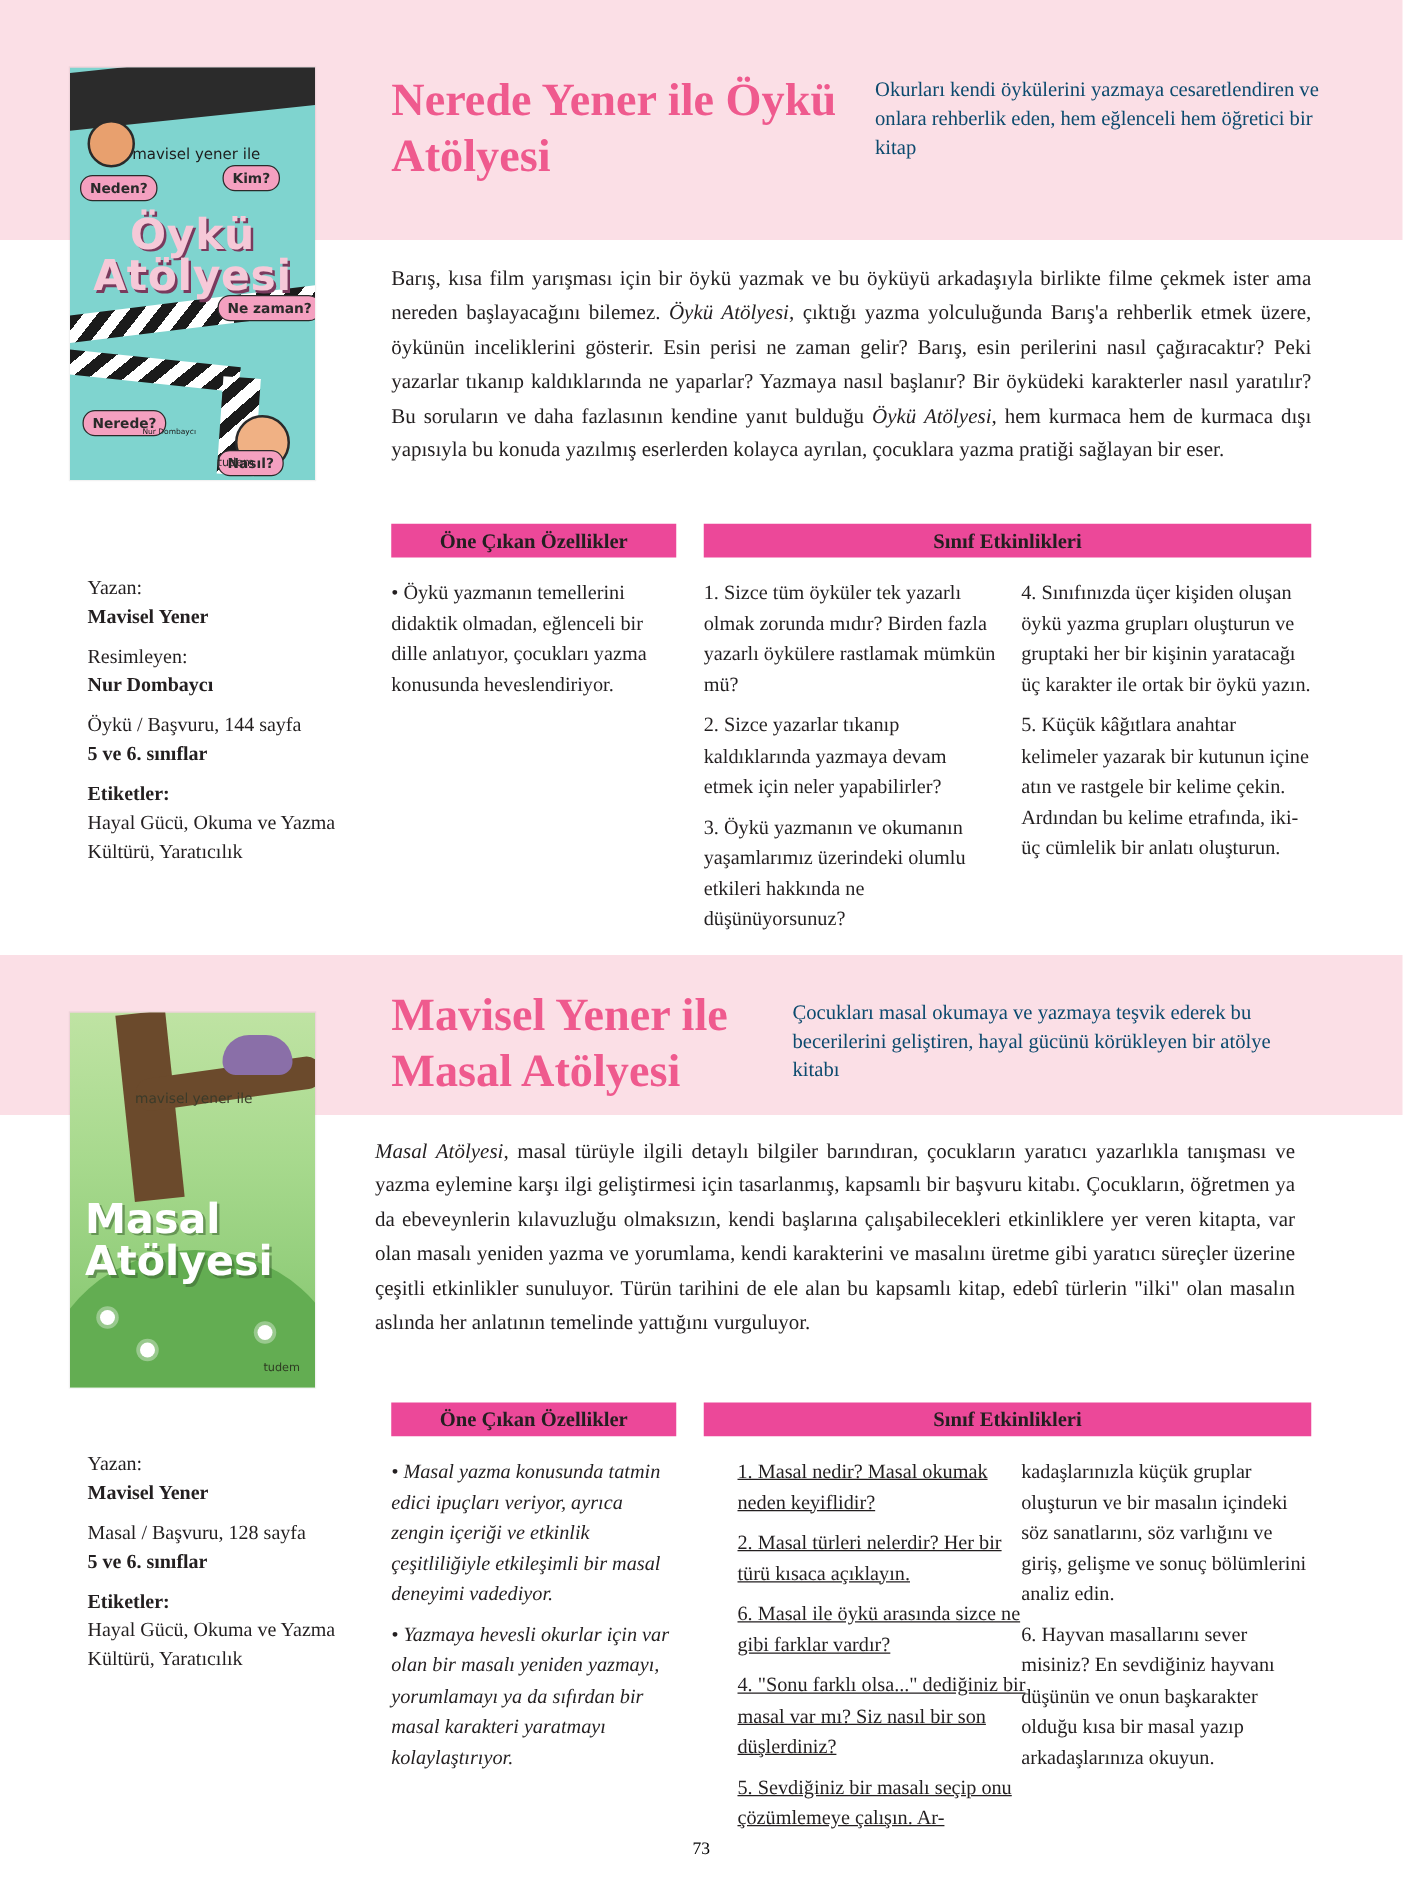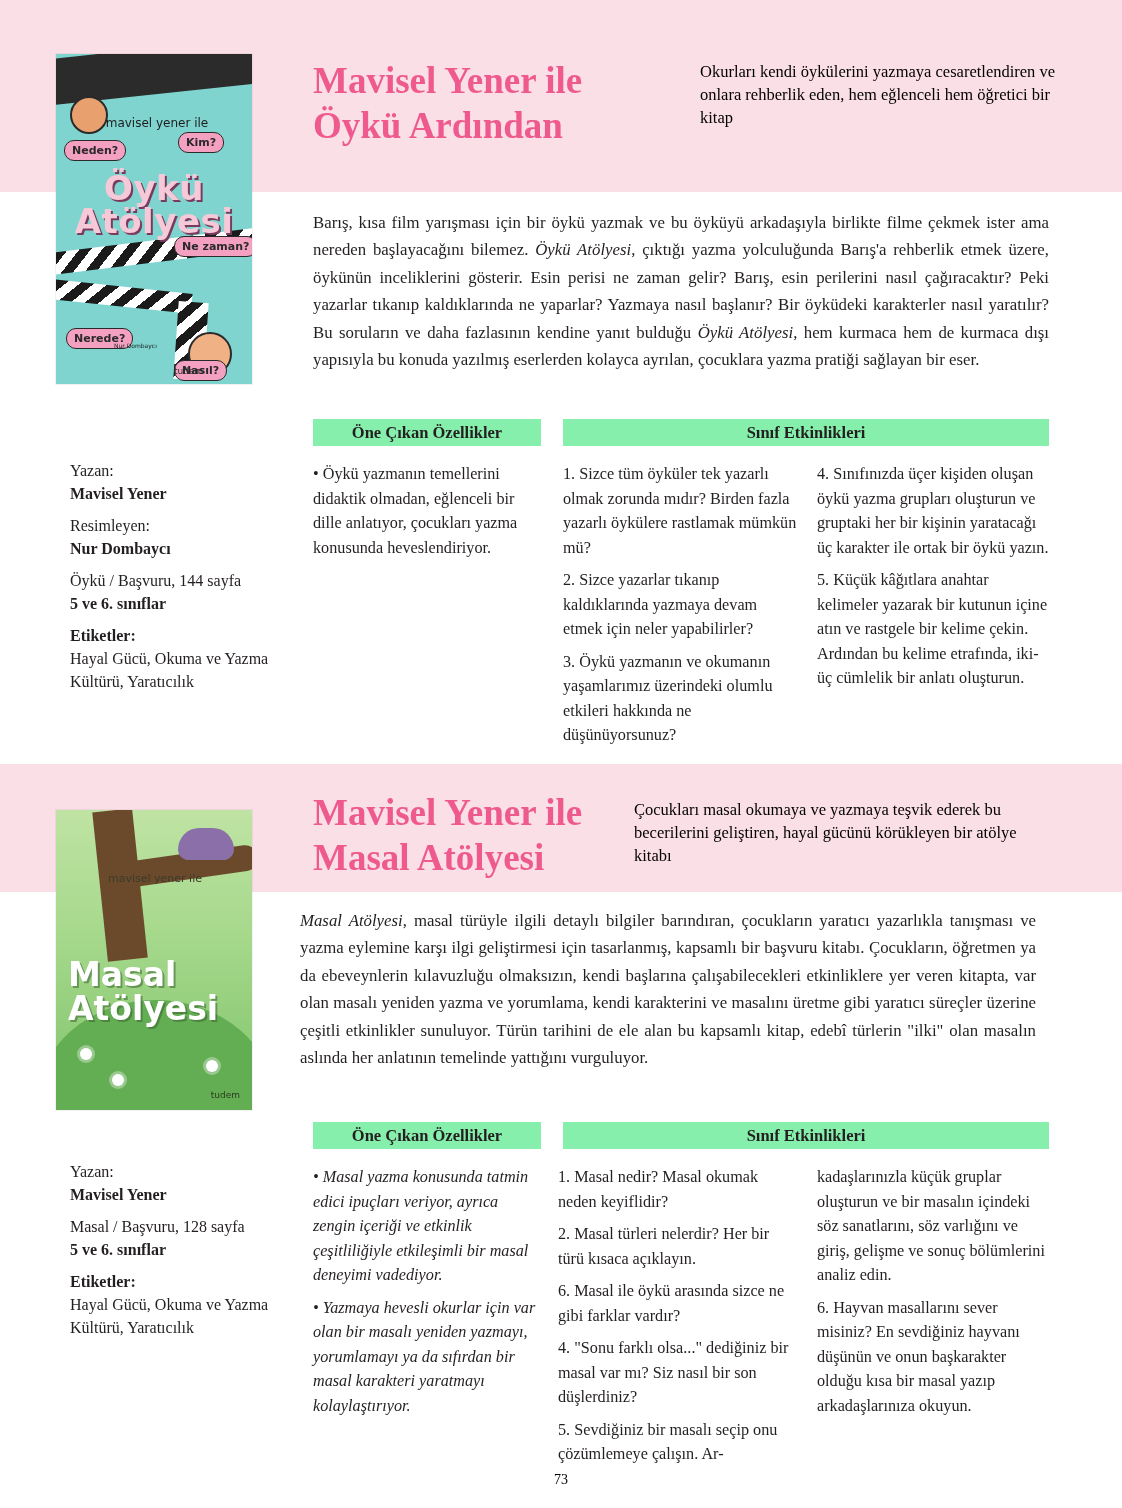--- a/index.html
+++ b/index.html
@@ -195,21 +195,21 @@
     line-height: 45px;
   }
   .title-1 { left: 313px; top: 58px; width: 360px; }
   .title-2 { left: 313px; top: 790px; width: 320px; }
 
   .tagline {
     position: absolute;
     font-family: "Liberation Serif", serif;
     font-size: 16.5px;
     line-height: 23px;
-    color: #000000;
+    color: #0c4a6e;
   }
   .tagline-1 { left: 700px; top: 60px; width: 360px; }
   .tagline-2 { left: 634px; top: 798px; width: 390px; }
 
   
   .desc {
     position: absolute;
     font-family: "Liberation Serif", serif;
     font-size: 16.8px;
     line-height: 27.4px;
@@ -230,21 +230,21 @@
     width: 240px;
   }
   .meta-1 { left: 70px; top: 459px; }
   .meta-2 { left: 70px; top: 1160px; }
   .meta .b { font-weight: bold; }
   .meta p { margin: 0 0 9px 0; }
 
   
   .sec-head {
     position: absolute;
-    background: #86efac;
+    background: #ec4899;
     height: 27px;
     display: flex;
     align-items: center;
     justify-content: center;
     font-family: "Liberation Serif", serif;
     font-weight: bold;
     font-size: 16.5px;
     color: #231f20;
   }
   .sh-feat-1 { left: 313px; top: 419px; width: 228px; }
@@ -261,21 +261,21 @@
     color: #231f20;
   }
   .col p { margin: 0 0 8px 0; }
   .col p:last-child { margin-bottom: 0; }
 
   .feat-1 { left: 313px; top: 462px; width: 226px; }
   .act-1a { left: 563px; top: 462px; width: 234px; }
   .act-1b { left: 817px; top: 462px; width: 232px; }
 
   .feat-2 { left: 313px; top: 1165px; width: 226px; }
-  .act-2a { left: 558px; top: 1165px; width: 234px; }
+  .act-2a { left: 590px; top: 1165px; width: 234px; text-decoration: underline; }
   .act-2b { left: 817px; top: 1165px; width: 232px; }
 
   
   .page-num {
     position: absolute;
     left: 0; top: 1472px;
     width: 1122px;
     text-align: center;
     font-family: "Liberation Serif", serif;
     font-size: 14px;
@@ -313,21 +313,21 @@
       <div class="c1-title">Öykü Atölyesi</div>
       <div class="c1-bubble" style="left:8px; top:86px;">Neden?</div>
       <div class="c1-bubble" style="left:122px; top:78px;">Kim?</div>
       <div class="c1-bubble" style="left:118px; top:182px;">Ne zaman?</div>
       <div class="c1-bubble" style="left:10px; top:274px;">Nerede?</div>
       <div class="c1-bubble" style="left:118px; top:306px;">Nasıl?</div>
       <div class="c1-smalltext">Nur Dombaycı</div>
       <div class="c1-publisher">tudem</div>
     </div>
 
-    <div class="book-title title-1">Mavisel Yener ile Öykü Ardından</div>
+    <div class="book-title title-1">Nerede Yener ile Öykü Atölyesi</div>
     <div class="tagline tagline-1">Okurları kendi öykülerini yazmaya cesaretlendiren ve onlara rehberlik eden, hem eğlenceli hem öğretici bir kitap</div>
     <div class="desc desc-1">Barış, kısa film yarışması için bir öykü yazmak ve bu öyküyü arkadaşıyla birlikte filme çekmek ister ama nereden başlayacağını bilemez. <i>Öykü Atölyesi</i>, çıktığı yazma yolculuğunda Barış'a rehberlik etmek üzere, öykünün inceliklerini gösterir. Esin perisi ne zaman gelir? Barış, esin perilerini nasıl çağıracaktır? Peki yazarlar tıkanıp kaldıklarında ne yaparlar? Yazmaya nasıl başlanır? Bir öyküdeki karakterler nasıl yaratılır? Bu soruların ve daha fazlasının kendine yanıt bulduğu <i>Öykü Atölyesi</i>, hem kurmaca hem de kurmaca dışı yapısıyla bu konuda yazılmış eserlerden kolayca ayrılan, çocuklara yazma pratiği sağlayan bir eser.</div>
 
     <div class="meta meta-1">
       <p><span>Yazan:</span><br>
          <span class="b">Mavisel Yener</span></p>
       <p><span>Resimleyen:</span><br>
          <span class="b">Nur Dombaycı</span></p>
       <p><span>Öykü / Başvuru, 144 sayfa</span><br>
          <span class="b">5 ve 6. sınıflar</span></p>

